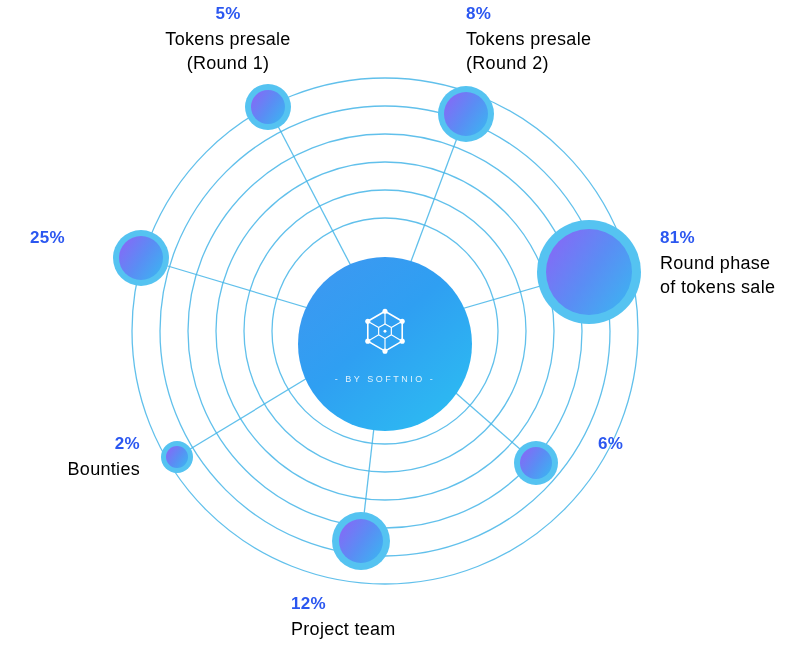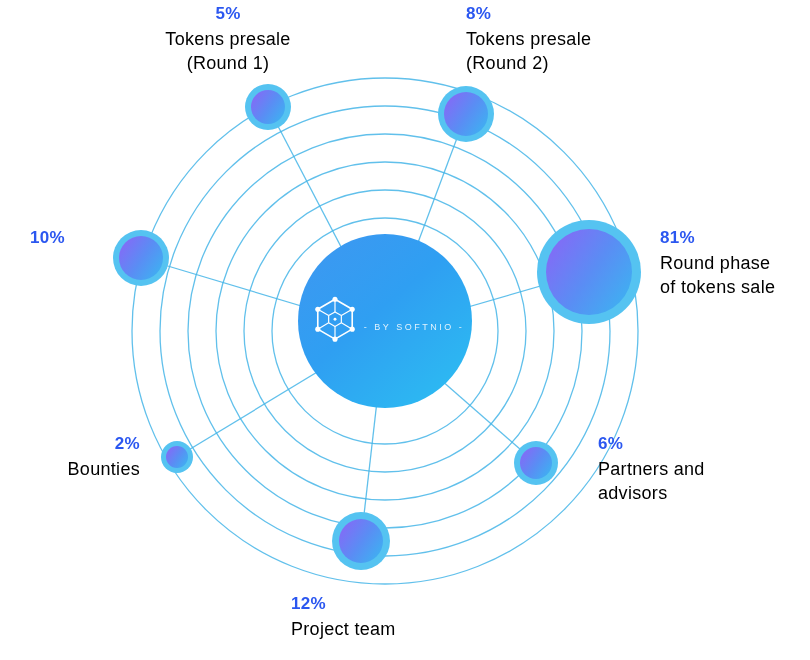--- a/index.html
+++ b/index.html
@@ -19,23 +19,23 @@
   .n2 { left:113px; top:230px; width:56px;  height:56px; }
   .n3 { left:537px; top:220px; width:104px; height:104px; }
   .n3 .inner { inset:9px; }
   .n4 { left:161px; top:441px; width:32px;  height:32px; }
   .n4 .inner { inset:5px; }
   .n5 { left:514px; top:441px; width:44px;  height:44px; }
   .n6 { left:332px; top:512px; width:58px;  height:58px; }
   .n6 .inner { inset:7px; }
 
   
-  .hub { position:absolute; left:298px; top:234px; width:174px; height:174px; border-radius:50%;
+  .hub { position:absolute; left:298px; top:257px; width:174px; height:174px; border-radius:50%;
          background:linear-gradient(140deg,#3f97f1 0%,#2f9ff2 45%,#2cc0f2 100%);
-         display:flex; align-items:center; justify-content:center; z-index:3; }
+         display:flex; flex-direction:column; align-items:center; justify-content:center; z-index:3; }
   .hub-caption { color:rgba(255,255,255,0.85); font-size:9px; letter-spacing:2.5px;
                  margin-top:12px; text-transform:uppercase; white-space:nowrap; }
 
   
   .lbl { position:absolute; z-index:4; }
   .pct { color:#2b57f0; font-size:17px; font-weight:700; letter-spacing:.3px; margin-bottom:4px; }
   .txt { color:#000000; font-size:18px; line-height:1.32; letter-spacing:.3px; white-space:pre-line; }
   .l0 { left:128px; top:4px;   width:200px; text-align:center; }
   .l1 { left:466px; top:4px;   width:220px; text-align:left; }
   .l2 { left:30px;  top:228px; width:140px; text-align:left; }
@@ -122,38 +122,36 @@
 (Round 1)</div>
   </div>
 
   <div class="lbl l1">
     <div class="pct">8%</div>
     <div class="txt">Tokens presale
 (Round 2)</div>
   </div>
 
   <div class="lbl l2">
-    <div class="pct">10%</div>
+    <div class="pct">25%</div>
   </div>
 
   <div class="lbl l3">
     <div class="pct">81%</div>
     <div class="txt">Round phase
 of tokens sale</div>
   </div>
 
   <div class="lbl l4">
     <div class="pct">2%</div>
     <div class="txt">Bounties</div>
   </div>
 
   <div class="lbl l5">
     <div class="pct">6%</div>
-    <div class="txt">Partners and
-advisors</div>
   </div>
 
   <div class="lbl l6">
     <div class="pct">12%</div>
     <div class="txt">Project team</div>
   </div>
 
 </div>
 
 </body></html>

